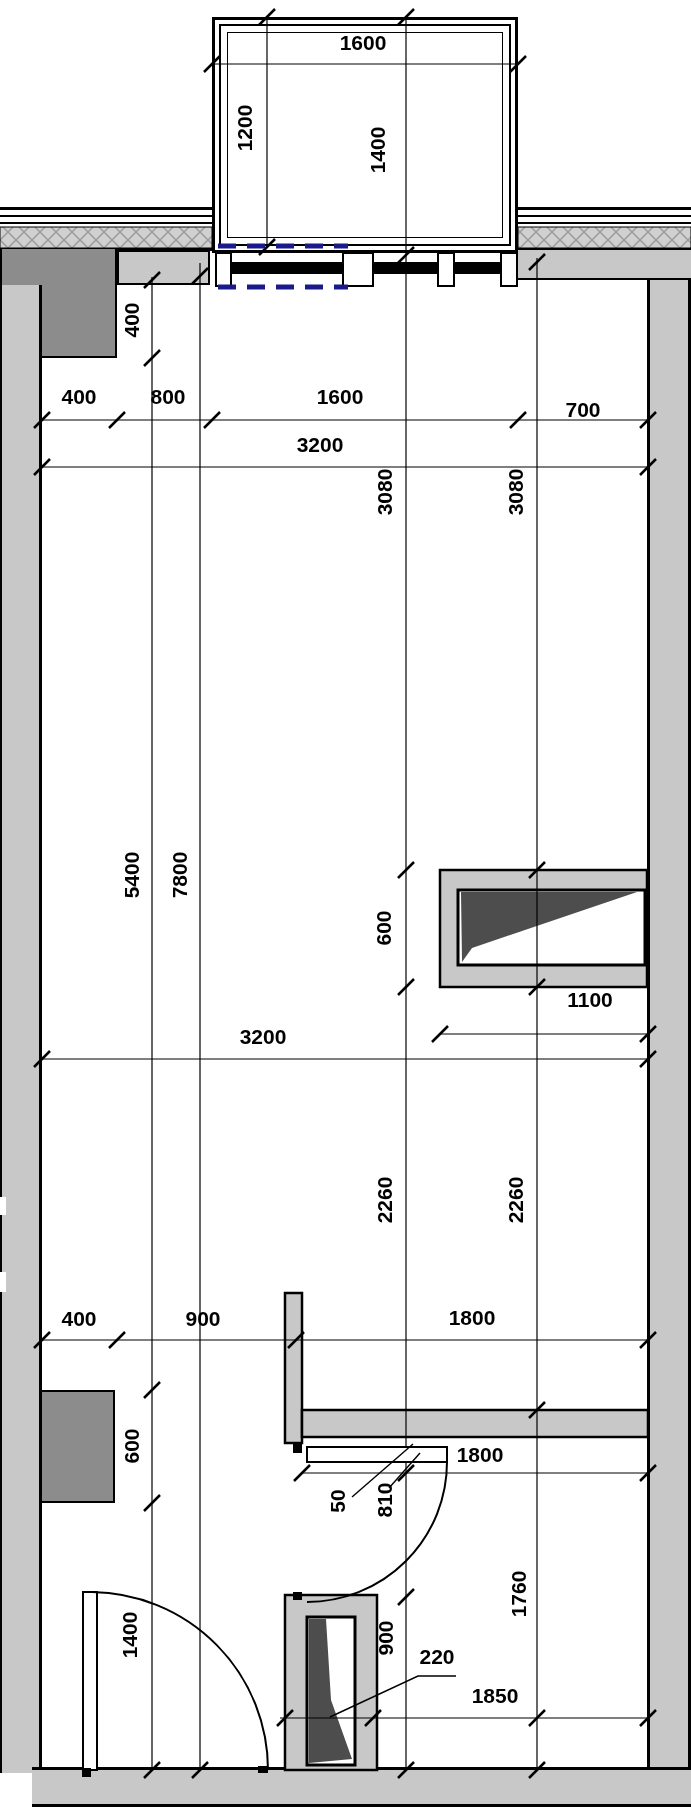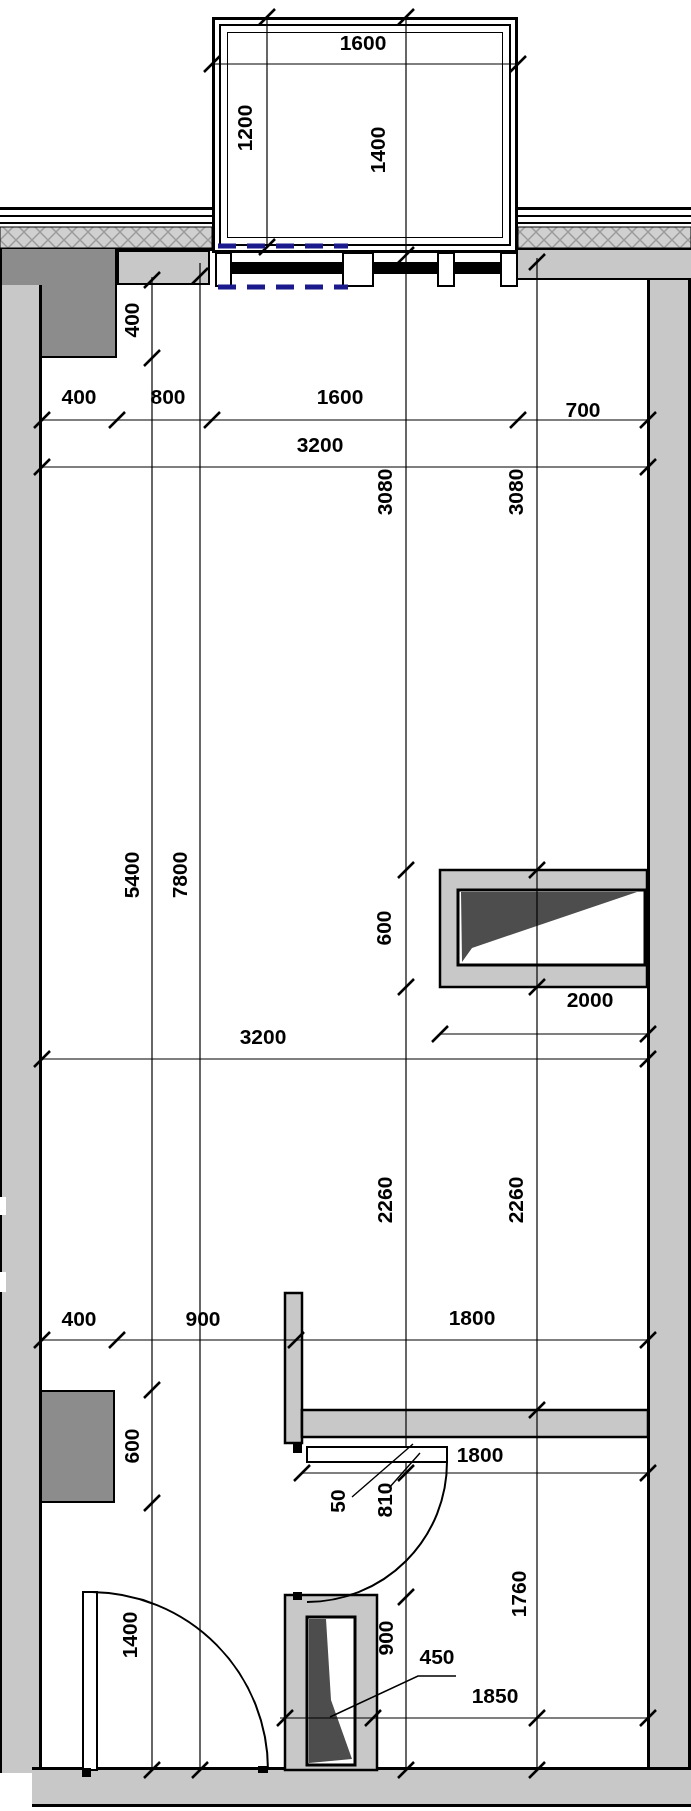--- a/index.html
+++ b/index.html
@@ -183,34 +183,34 @@
   <div class="label" style="left:320px;top:444px;">3200</div>
 
   <div class="label rot" style="left:384px;top:492px;">3080</div>
   <div class="label rot" style="left:515px;top:492px;">3080</div>
 
   <div class="label rot" style="left:131px;top:320px;">400</div>
   <div class="label rot" style="left:131px;top:875px;">5400</div>
   <div class="label rot" style="left:179px;top:875px;">7800</div>
 
   <div class="label rot" style="left:383px;top:928px;">600</div>
-  <div class="label" style="left:590px;top:999px;">2000</div>
+  <div class="label" style="left:590px;top:999px;">1100</div>
   <div class="label" style="left:263px;top:1036px;">3200</div>
 
   <div class="label rot" style="left:384px;top:1200px;">2260</div>
   <div class="label rot" style="left:515px;top:1200px;">2260</div>
 
   <div class="label" style="left:79px;top:1318px;">400</div>
   <div class="label" style="left:203px;top:1318px;">900</div>
   <div class="label" style="left:472px;top:1317px;">1800</div>
   <div class="label" style="left:480px;top:1454px;">1800</div>
 
   <div class="label rot" style="left:337px;top:1501px;">50</div>
   <div class="label rot" style="left:384px;top:1500px;">810</div>
 
   <div class="label rot" style="left:131px;top:1446px;">600</div>
   <div class="label rot" style="left:518px;top:1594px;">1760</div>
   <div class="label rot" style="left:129px;top:1635px;">1400</div>
   <div class="label rot" style="left:385px;top:1638px;">900</div>
-  <div class="label" style="left:437px;top:1656px;">450</div>
+  <div class="label" style="left:437px;top:1656px;">220</div>
   <div class="label" style="left:495px;top:1695px;">1850</div>
 
 </div>
 
 </body></html>

